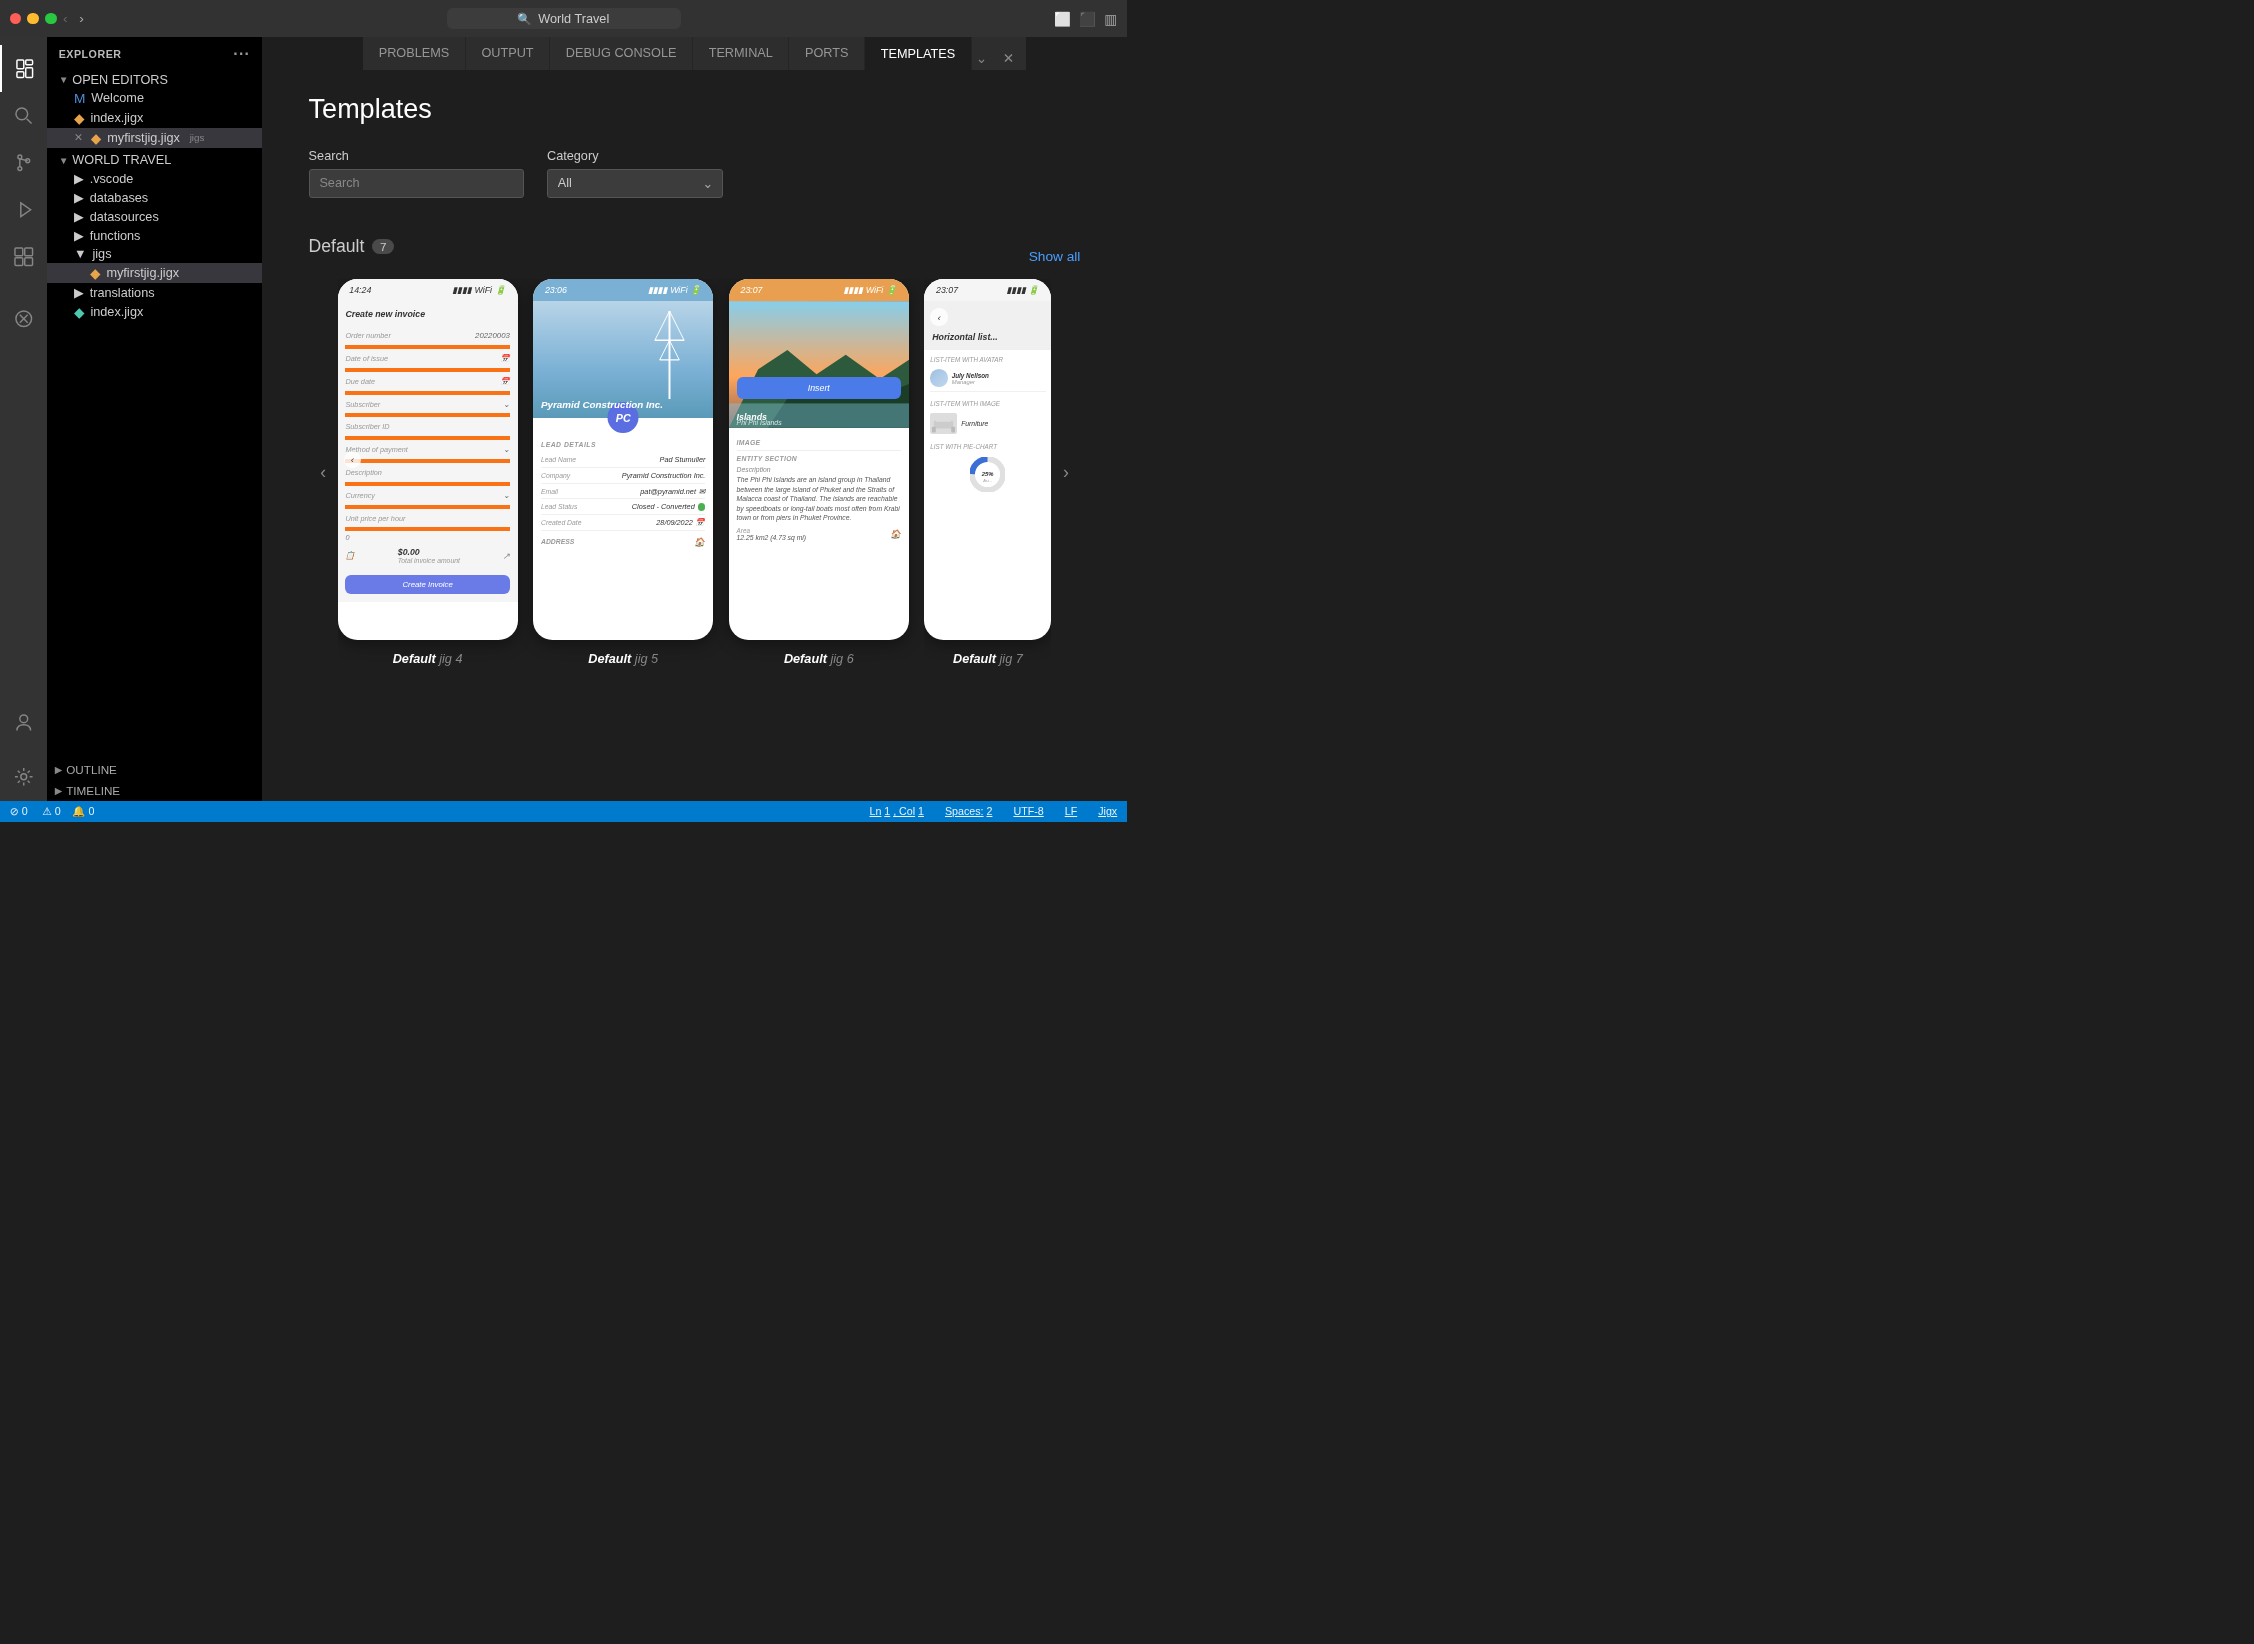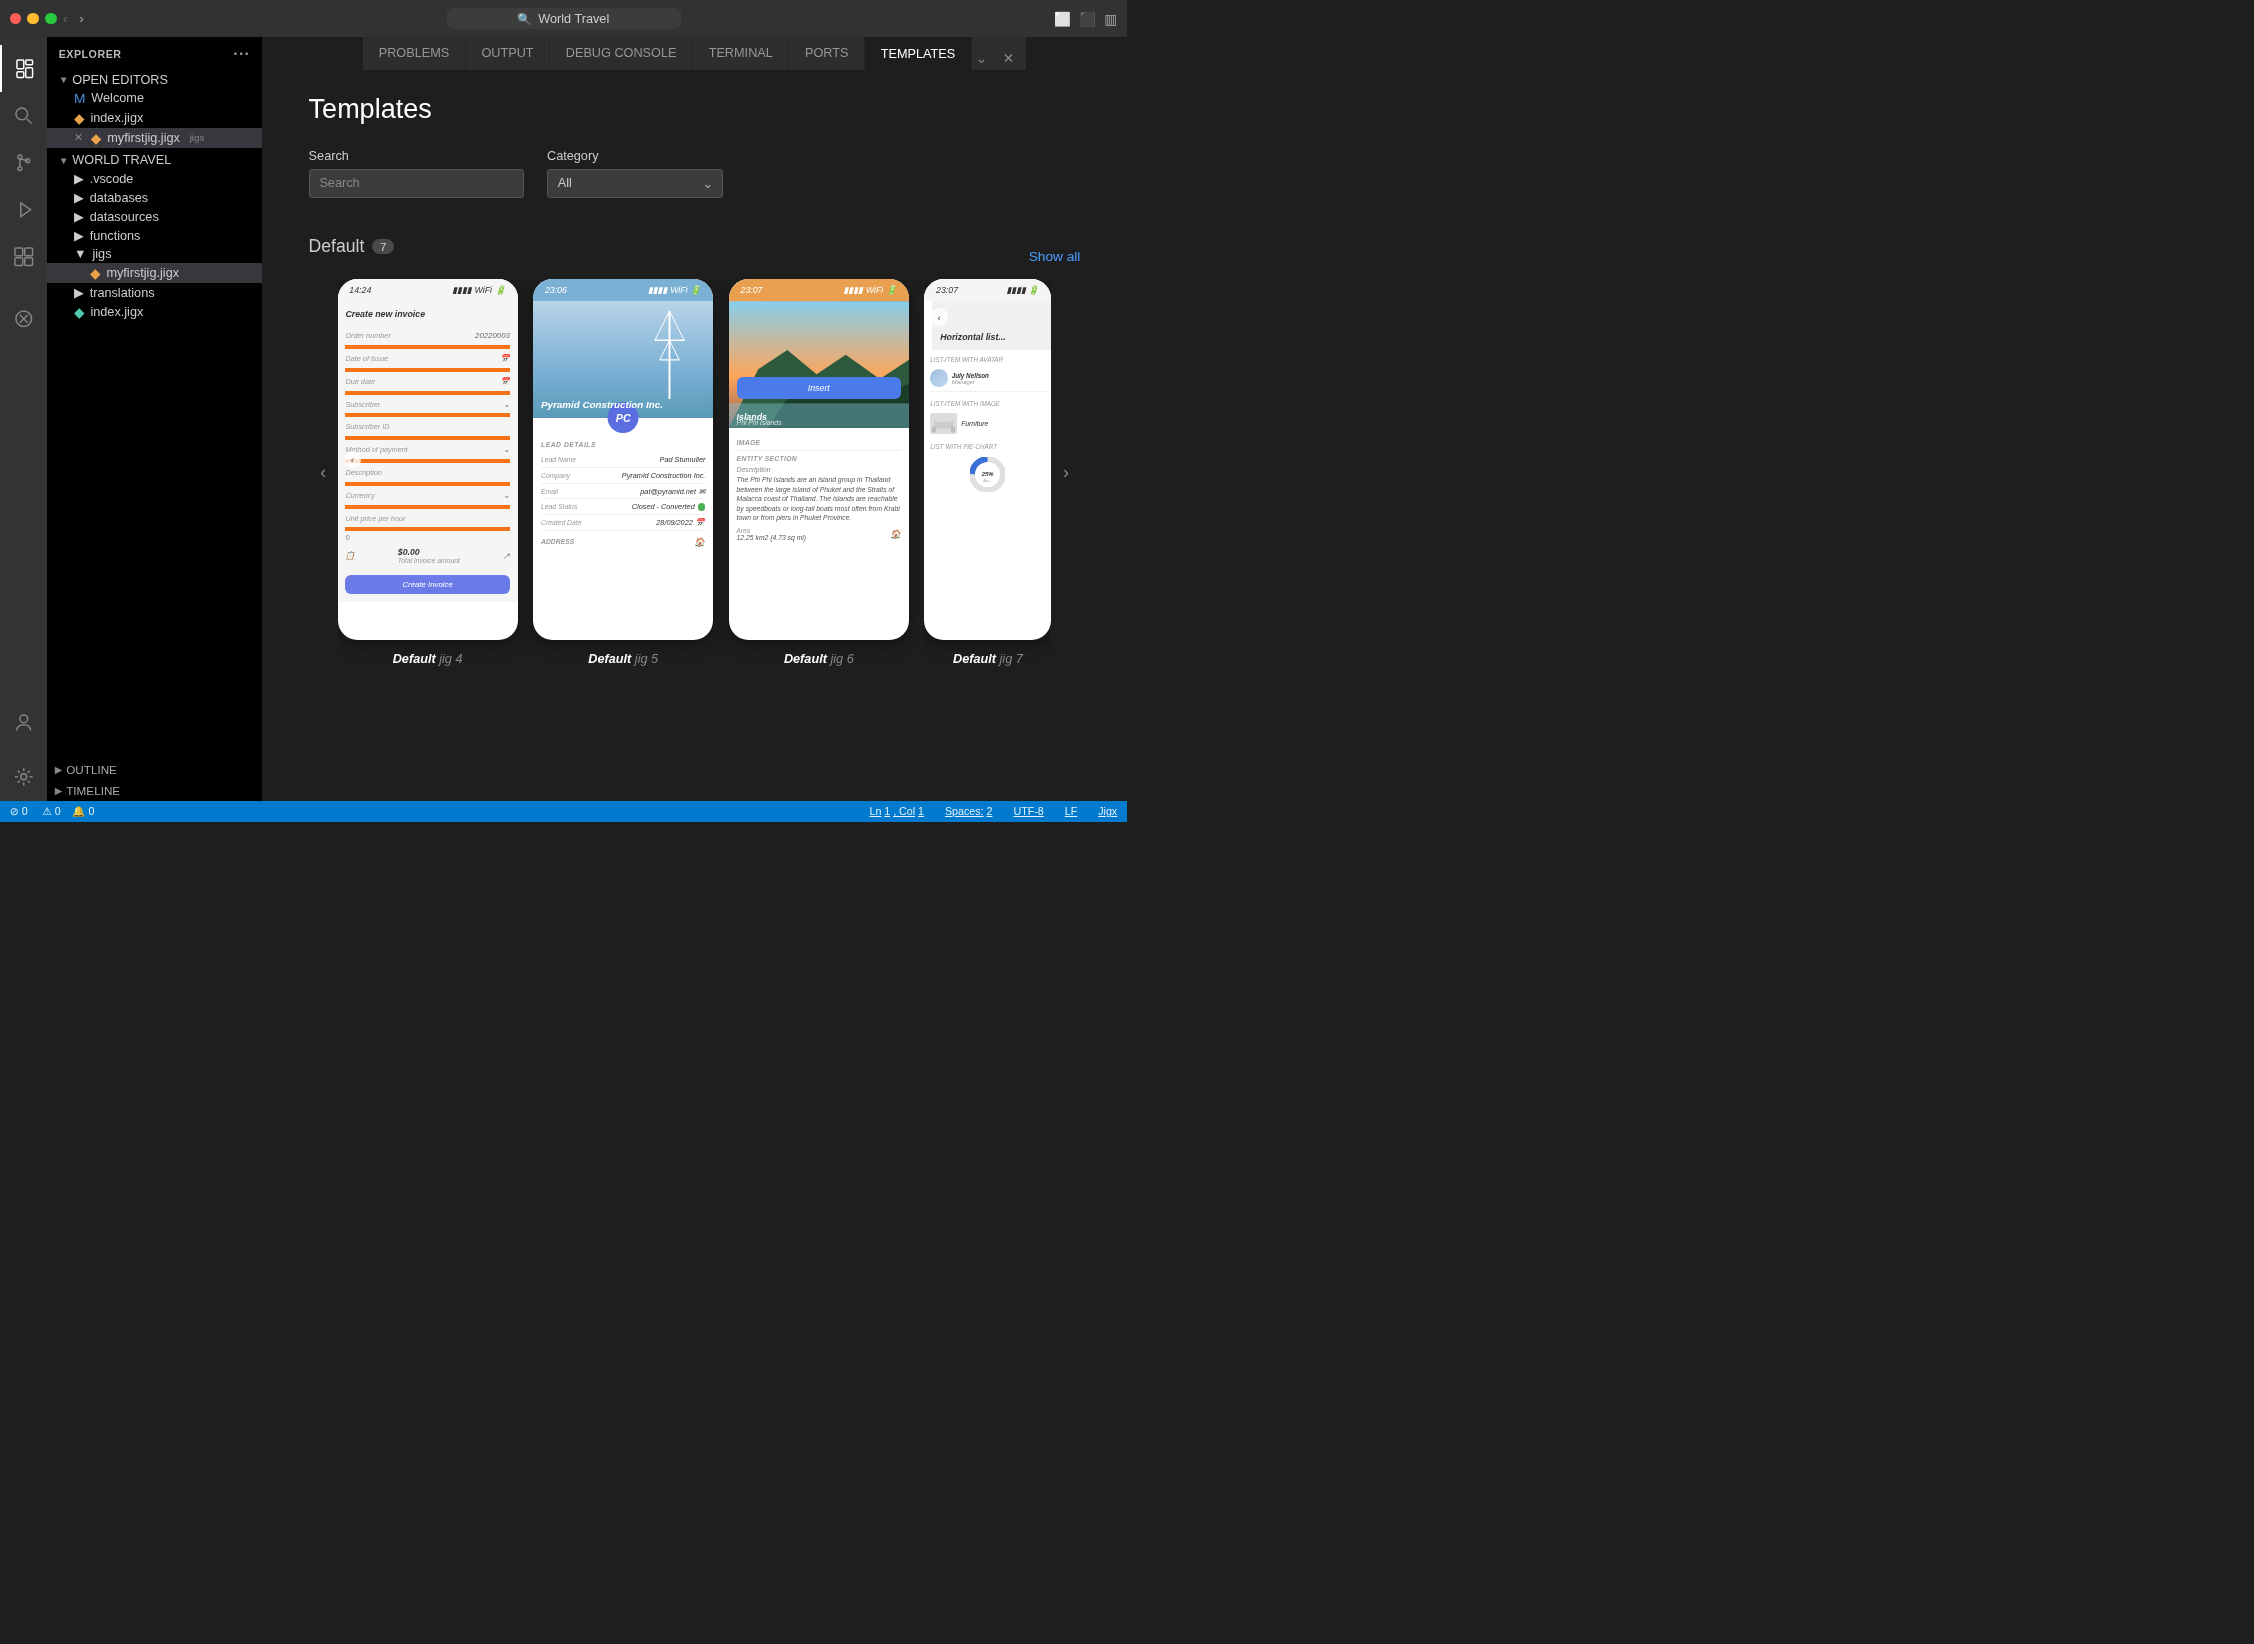--- a/index.html
+++ b/index.html
@@ -565,21 +565,20 @@
     
     .jig7-frame {
       width: 127px;
     }
     .jig7-header {
       height: 49px;
       background: #f0f0f0;
       padding: 7.8px;
       display: flex;
       align-items: flex-end;
-      margin-left: 8px;
     }
     .jig7-title {
       font-size: 8.8px;
       font-weight: 600;
       color: #333;
     }
     .jig7-body {
       flex: 1;
       padding: 5.9px;
       background: white;

